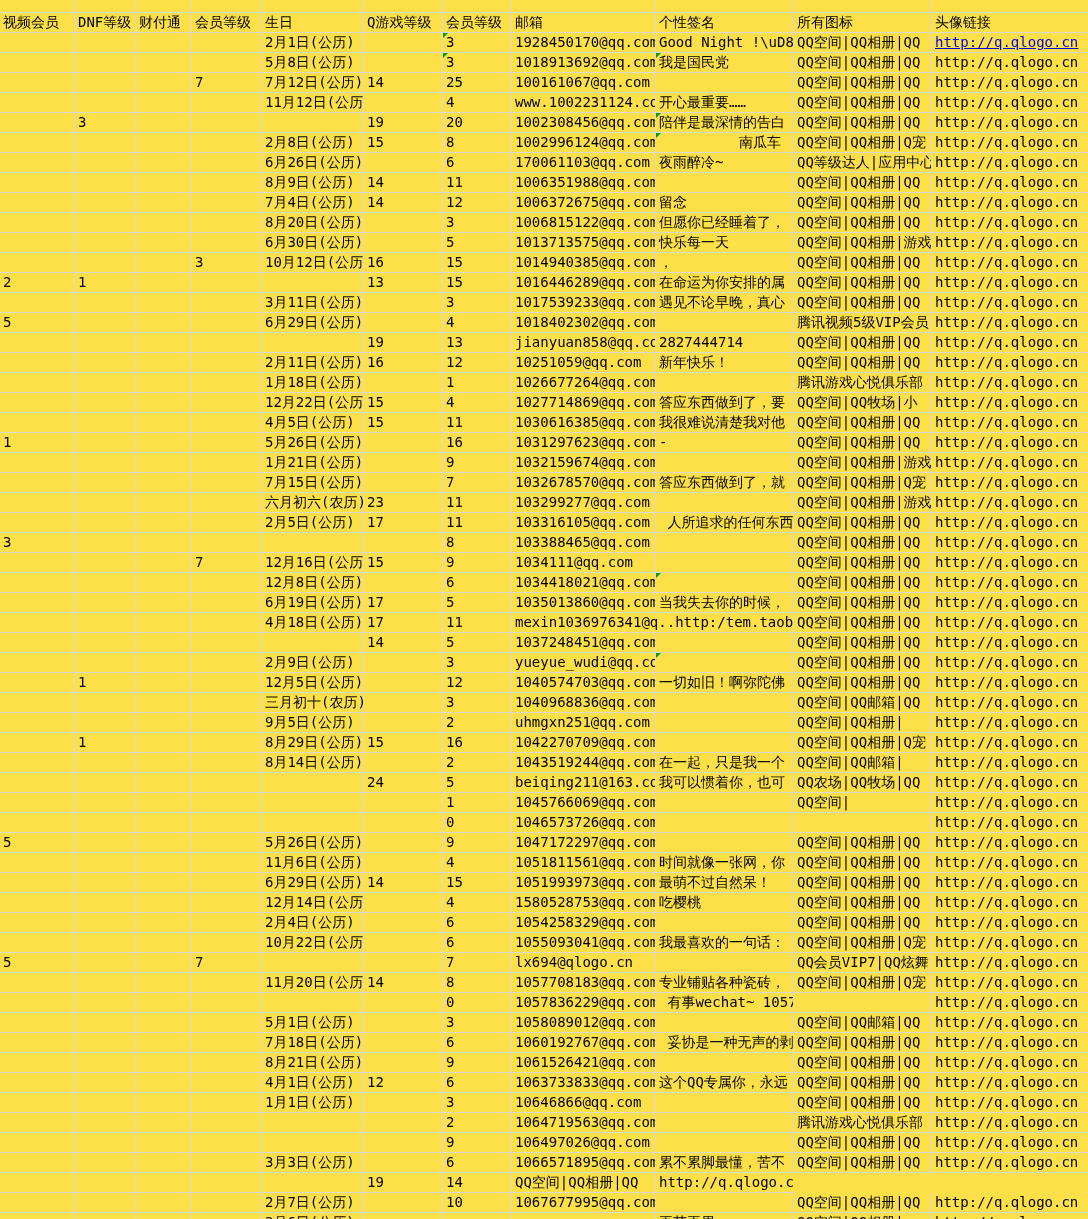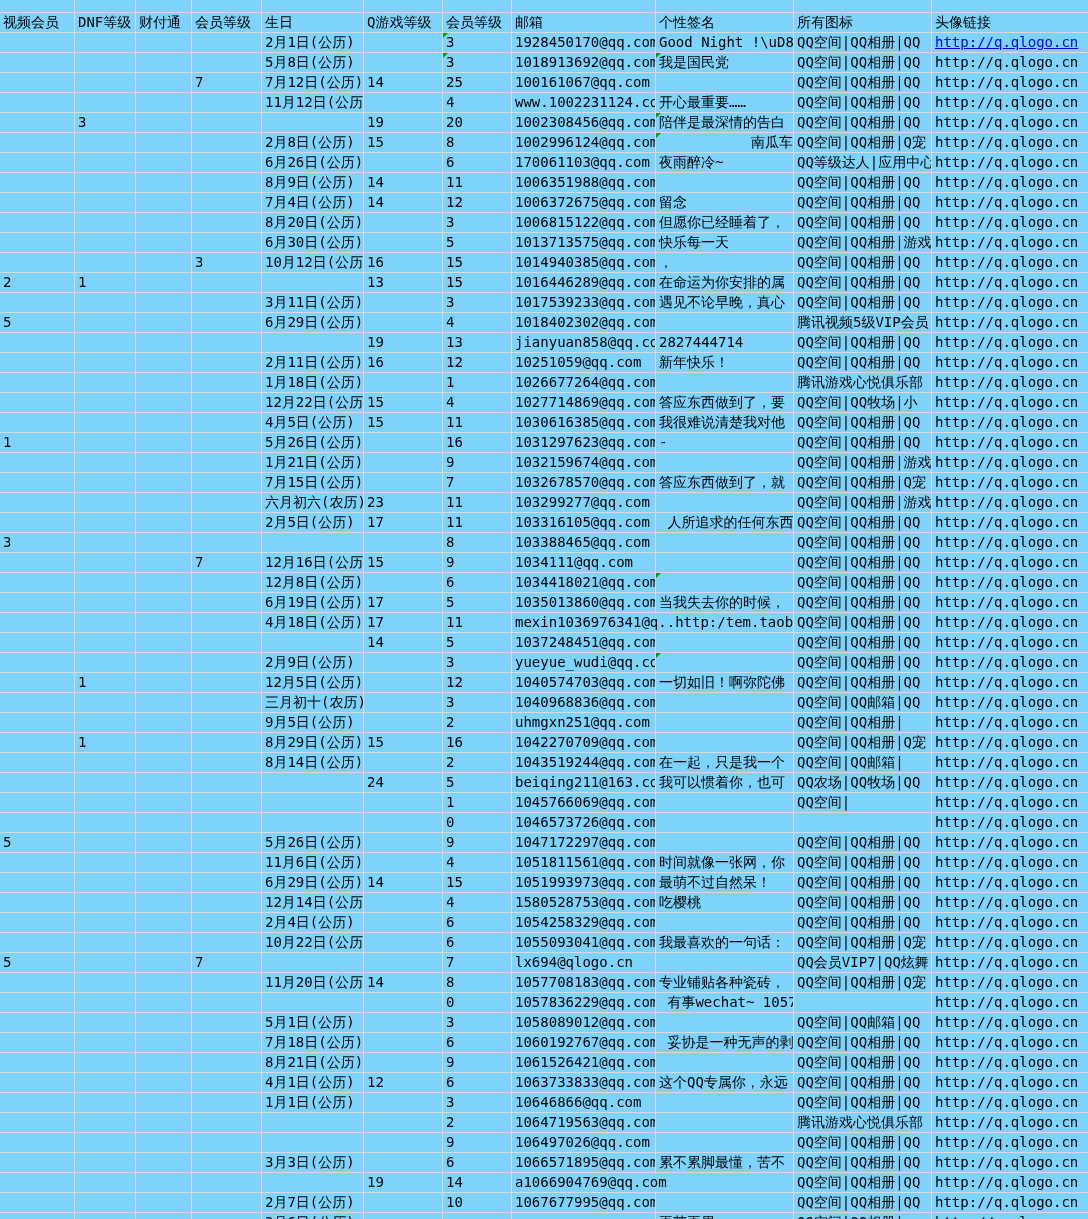--- a/index.html
+++ b/index.html
@@ -1,19 +1,19 @@
 <!DOCTYPE html>
 <html><head>
 <meta charset="utf-8">
 <style>
   html,body{margin:0;padding:0;background:#fff;}
   .sheet{
     position:relative;
     width:1088px;height:1219px;
-    background:#7dd3fc;
+    background:#fde047;
     overflow:hidden;
     font-family:"DejaVu Sans Mono", monospace;
     font-size:14px;
     color:#000;
   }
   .row{
     display:grid;
     grid-template-columns:75px 61px 56px 70px 102px 79px 69px 144px 138px 138px 156px;
     height:20px;
     line-height:19px;
@@ -23,21 +23,21 @@
     position:relative;
     box-sizing:border-box;
     border-right:1px solid #d9d9d9;
     border-bottom:1px solid #d9d9d9;
     padding:0 0 0 3px;
     white-space:pre;
     overflow:hidden;
   }
   .cell:last-child{border-right:none;}
   .cell.span2{grid-column:span 2;}
-  .cell.r{text-align:right;padding-right:0;}
+  .cell.r{text-align:right;padding-right:12px;}
   .cell.hlink{color:#0000ee;text-decoration:underline;}
   .tri{
     position:absolute;top:0;left:0;width:0;height:0;
     border-top:5px solid #00a000;
     border-right:5px solid transparent;
   }
 </style>
 </head>
 <body>
 
@@ -809,21 +809,20 @@
       <div class="cell">http://q.qlogo.cn</div>
     </div>
     <div class="row">
       <div class="cell"></div>
       <div class="cell"></div>
       <div class="cell"></div>
       <div class="cell"></div>
       <div class="cell"></div>
       <div class="cell">19</div>
       <div class="cell">14</div>
-      <div class="cell span2">a1066904769@qq.com</div>
       <div class="cell">QQ空间|QQ相册|QQ</div>
       <div class="cell">http://q.qlogo.cn</div>
     </div>
     <div class="row">
       <div class="cell"></div>
       <div class="cell"></div>
       <div class="cell"></div>
       <div class="cell"></div>
       <div class="cell">2月7日(公历)</div>
       <div class="cell"></div>

